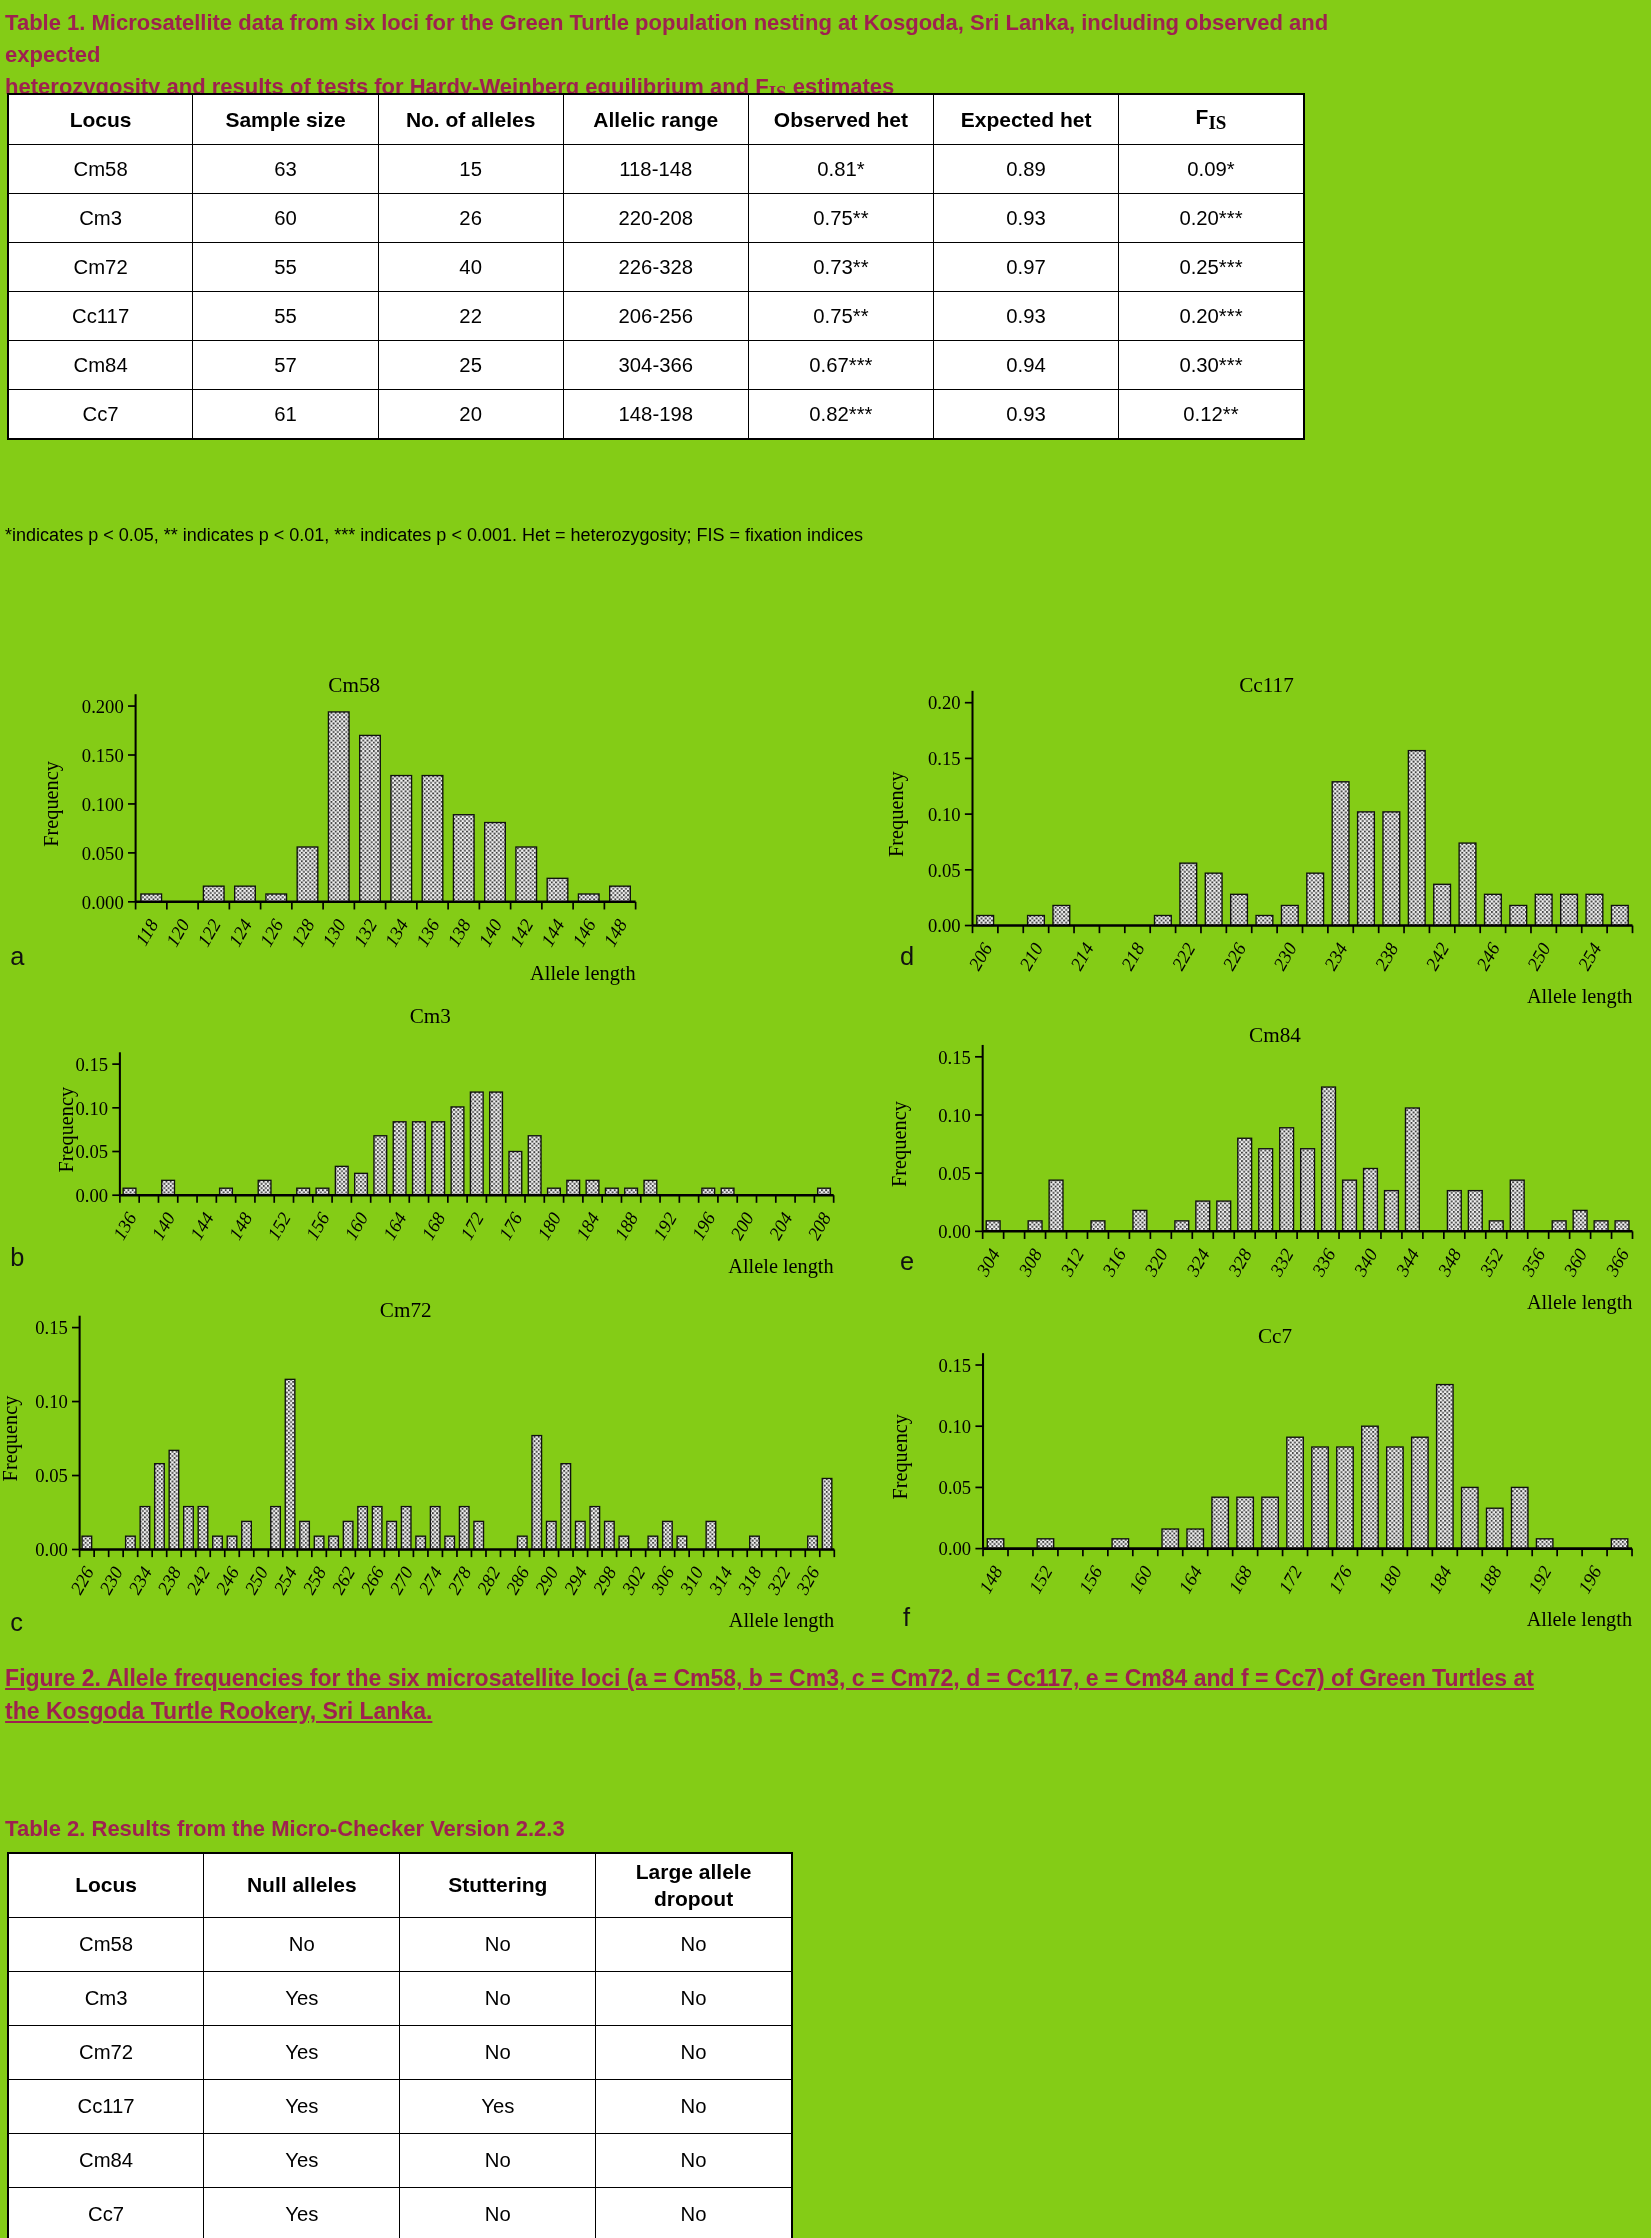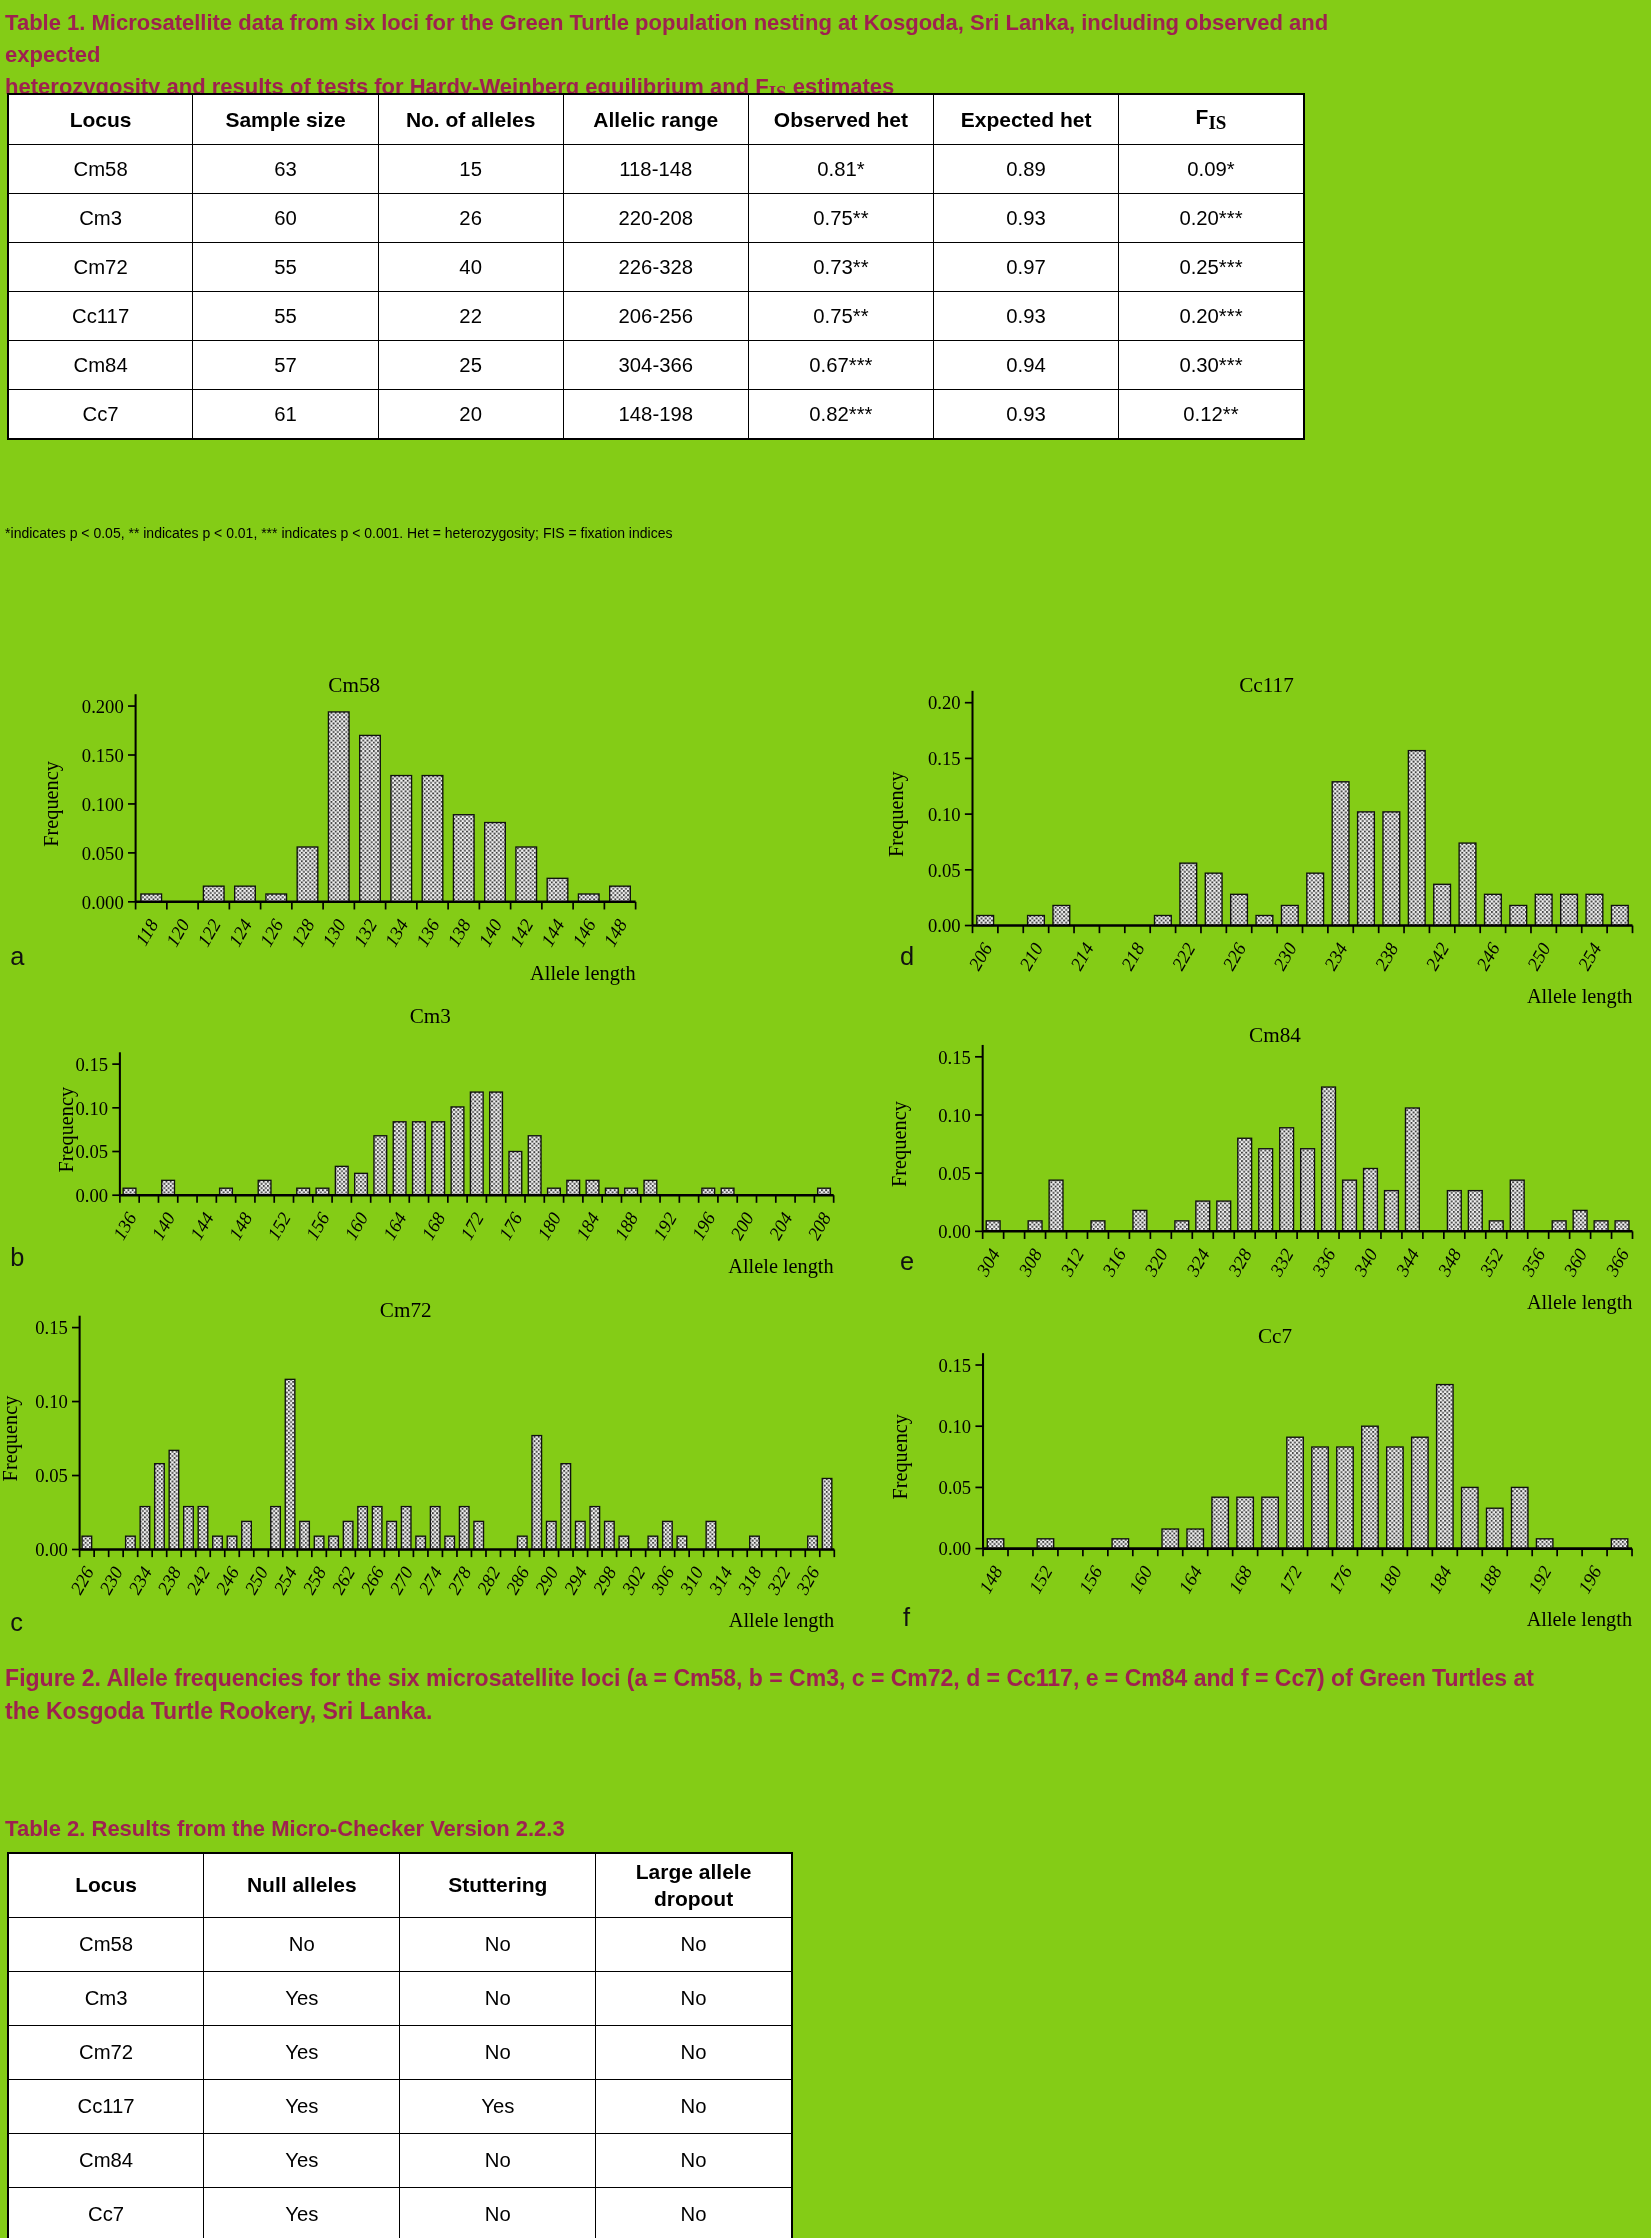--- a/index.html
+++ b/index.html
@@ -3,21 +3,21 @@
 <meta charset="utf-8">
 <style>
   html,body{margin:0;padding:0;background:#fff;}
   #page{position:relative;width:1652px;height:2239px;background:#84cc16;
         font-family:"Liberation Sans",sans-serif;color:#000;overflow:hidden;}
   .caption{position:absolute;font-weight:bold;line-height:1.45;}
   #t1caption{left:5.1px;top:6.8px;width:1330px;font-size:22px;}
   #fig2caption{left:5.1px;top:1662px;width:1626px;font-size:23px;}
   #t2title{left:5.1px;top:1799px;width:1016px;font-size:22px;}
   sub.fis{font-size:19px;font-family:Liberation Serif, serif;}
-  #t1footnote{position:absolute;left:5.1px;top:525px;font-size:14px;color:#000;}
+  #t1footnote{position:absolute;left:5.1px;top:525px;font-size:18px;color:#000;}
   table.datatable{position:absolute;border-collapse:collapse;table-layout:fixed;background:#fff;}
   table.datatable th,table.datatable td{border:1.7px solid #000;text-align:center;vertical-align:middle;
         font-family:"Liberation Sans",sans-serif;}
   table.datatable{border:2.5px solid #000;}
   #table1{left:6.8px;top:93px;width:1298px;}
   #table1 th{height:47px;font-size:21px;font-weight:bold;}
   #table1 td{height:46px;font-size:20.3px;}
   #table2{left:6.8px;top:1852px;width:786px;}
   #table2 th{height:61px;font-size:21px;font-weight:bold;line-height:1.25;}
   #table2 td{height:51px;font-size:20.3px;}
@@ -683,21 +683,21 @@
           <text x="556.75" y="295" text-anchor="end" font-family="&quot;Liberation Serif&quot;,&quot;DejaVu Serif&quot;,serif" font-style="italic" font-size="22px" fill="#000" transform="rotate(-60 556.75 295)">176</text>
           <text x="615.75" y="295" text-anchor="end" font-family="&quot;Liberation Serif&quot;,&quot;DejaVu Serif&quot;,serif" font-style="italic" font-size="22px" fill="#000" transform="rotate(-60 615.75 295)">180</text>
           <text x="674.75" y="295" text-anchor="end" font-family="&quot;Liberation Serif&quot;,&quot;DejaVu Serif&quot;,serif" font-style="italic" font-size="22px" fill="#000" transform="rotate(-60 674.75 295)">184</text>
           <text x="733.75" y="295" text-anchor="end" font-family="&quot;Liberation Serif&quot;,&quot;DejaVu Serif&quot;,serif" font-style="italic" font-size="22px" fill="#000" transform="rotate(-60 733.75 295)">188</text>
           <text x="792.75" y="295" text-anchor="end" font-family="&quot;Liberation Serif&quot;,&quot;DejaVu Serif&quot;,serif" font-style="italic" font-size="22px" fill="#000" transform="rotate(-60 792.75 295)">192</text>
           <text x="851.75" y="295" text-anchor="end" font-family="&quot;Liberation Serif&quot;,&quot;DejaVu Serif&quot;,serif" font-style="italic" font-size="22px" fill="#000" transform="rotate(-60 851.75 295)">196</text>
           <text x="887" y="361" text-anchor="end" font-family="&quot;Liberation Serif&quot;,&quot;DejaVu Serif&quot;,serif" font-size="24px" fill="#000">Allele length</text>
         </svg></div>
     </div>
 
-  <div id="fig2caption" class="caption" style="color: rgb(158, 33, 80);">
+  <div id="fig2caption" class="caption" style="color: rgb(158, 33, 80); text-decoration: underline;">
     <span>Figure 2. Allele frequencies for the six microsatellite loci (a = Cm58, b = Cm3, c = Cm72, d = Cc117, e = Cm84 and f = Cc7) of Green Turtles at</span><br>
     <span>the Kosgoda Turtle Rookery, Sri Lanka.</span>
   </div>
 
   <div id="t2title" class="caption" style="color: rgb(158, 33, 80); margin-top: 14px;">Table 2. Results from the Micro-Checker Version 2.2.3</div>
 
   <table id="table2" class="datatable">
     <thead>
         <tr id="t2headrow">
           <th>Locus</th>

